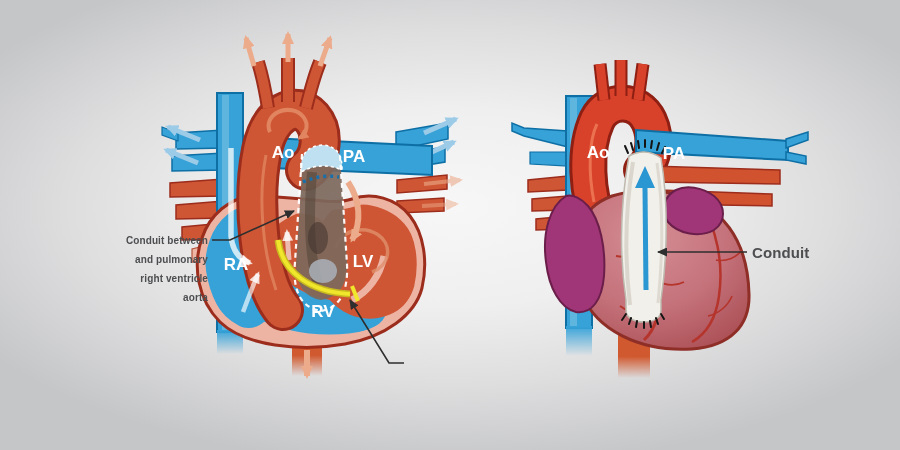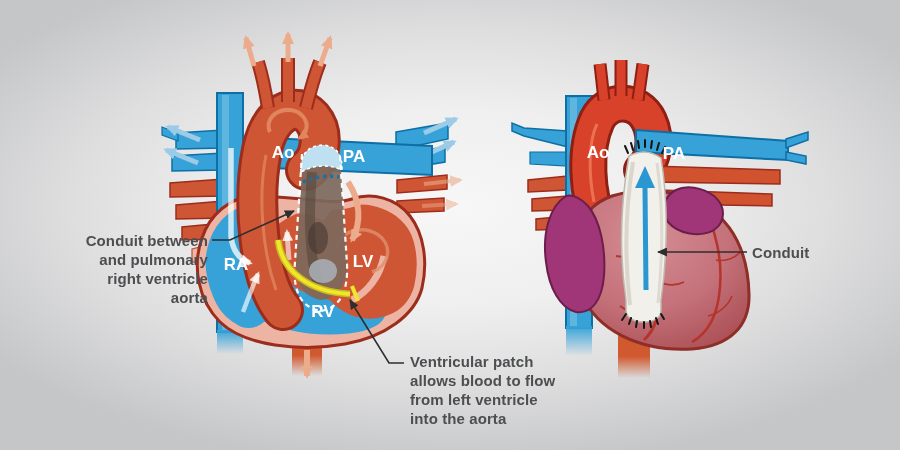--- a/index.html
+++ b/index.html
@@ -4,21 +4,21 @@
 <style>
   html,body{margin:0;padding:0;}
   .stage{
     position:relative;width:900px;height:450px;overflow:hidden;
     background:radial-gradient(ellipse 62% 58% at 50% 46%, #f7f7f8 0%, #efeff0 38%, #dededf 68%, #c5c6c8 100%);
     font-family:"Liberation Sans", sans-serif;
   }
   .art{position:absolute;left:0;top:0;}
   .ann{
     position:absolute;color:#4d4e50;font-weight:bold;
-    font-size:15px;line-height:19px;letter-spacing:.1px;
+    font-size:10px;line-height:19px;letter-spacing:.1px;
   }
   .ann-right{text-align:right;}
   svg text.vlabel{
     fill:#ffffff;font-family:"Liberation Sans",sans-serif;
     font-weight:bold;font-size:17px;
   }
 </style>
 </head>
 <body>
 
@@ -254,22 +254,16 @@
   </g>
 </svg>
 
 <div class="ann ann-right" style="left:58px;top:231px;width:150px;">
   <div>Conduit between</div>
   <div>and pulmonary</div>
   <div>right ventricle</div>
   <div>aorta</div>
 </div>
 
-<div class="ann" style="left:410px;top:352px;width:180px;">
-  <div>Ventricular patch</div>
-  <div>allows blood to flow</div>
-  <div>from left ventricle</div>
-  <div>into the aorta</div>
+
+<div class="ann" style="left:752px;top:243px;font-size:15px;">Conduit</div>
+
 </div>
 
-<div class="ann" style="left:752px;top:243px;font-size:15px;">Conduit</div>
-
-</div>
-
 </body></html>

